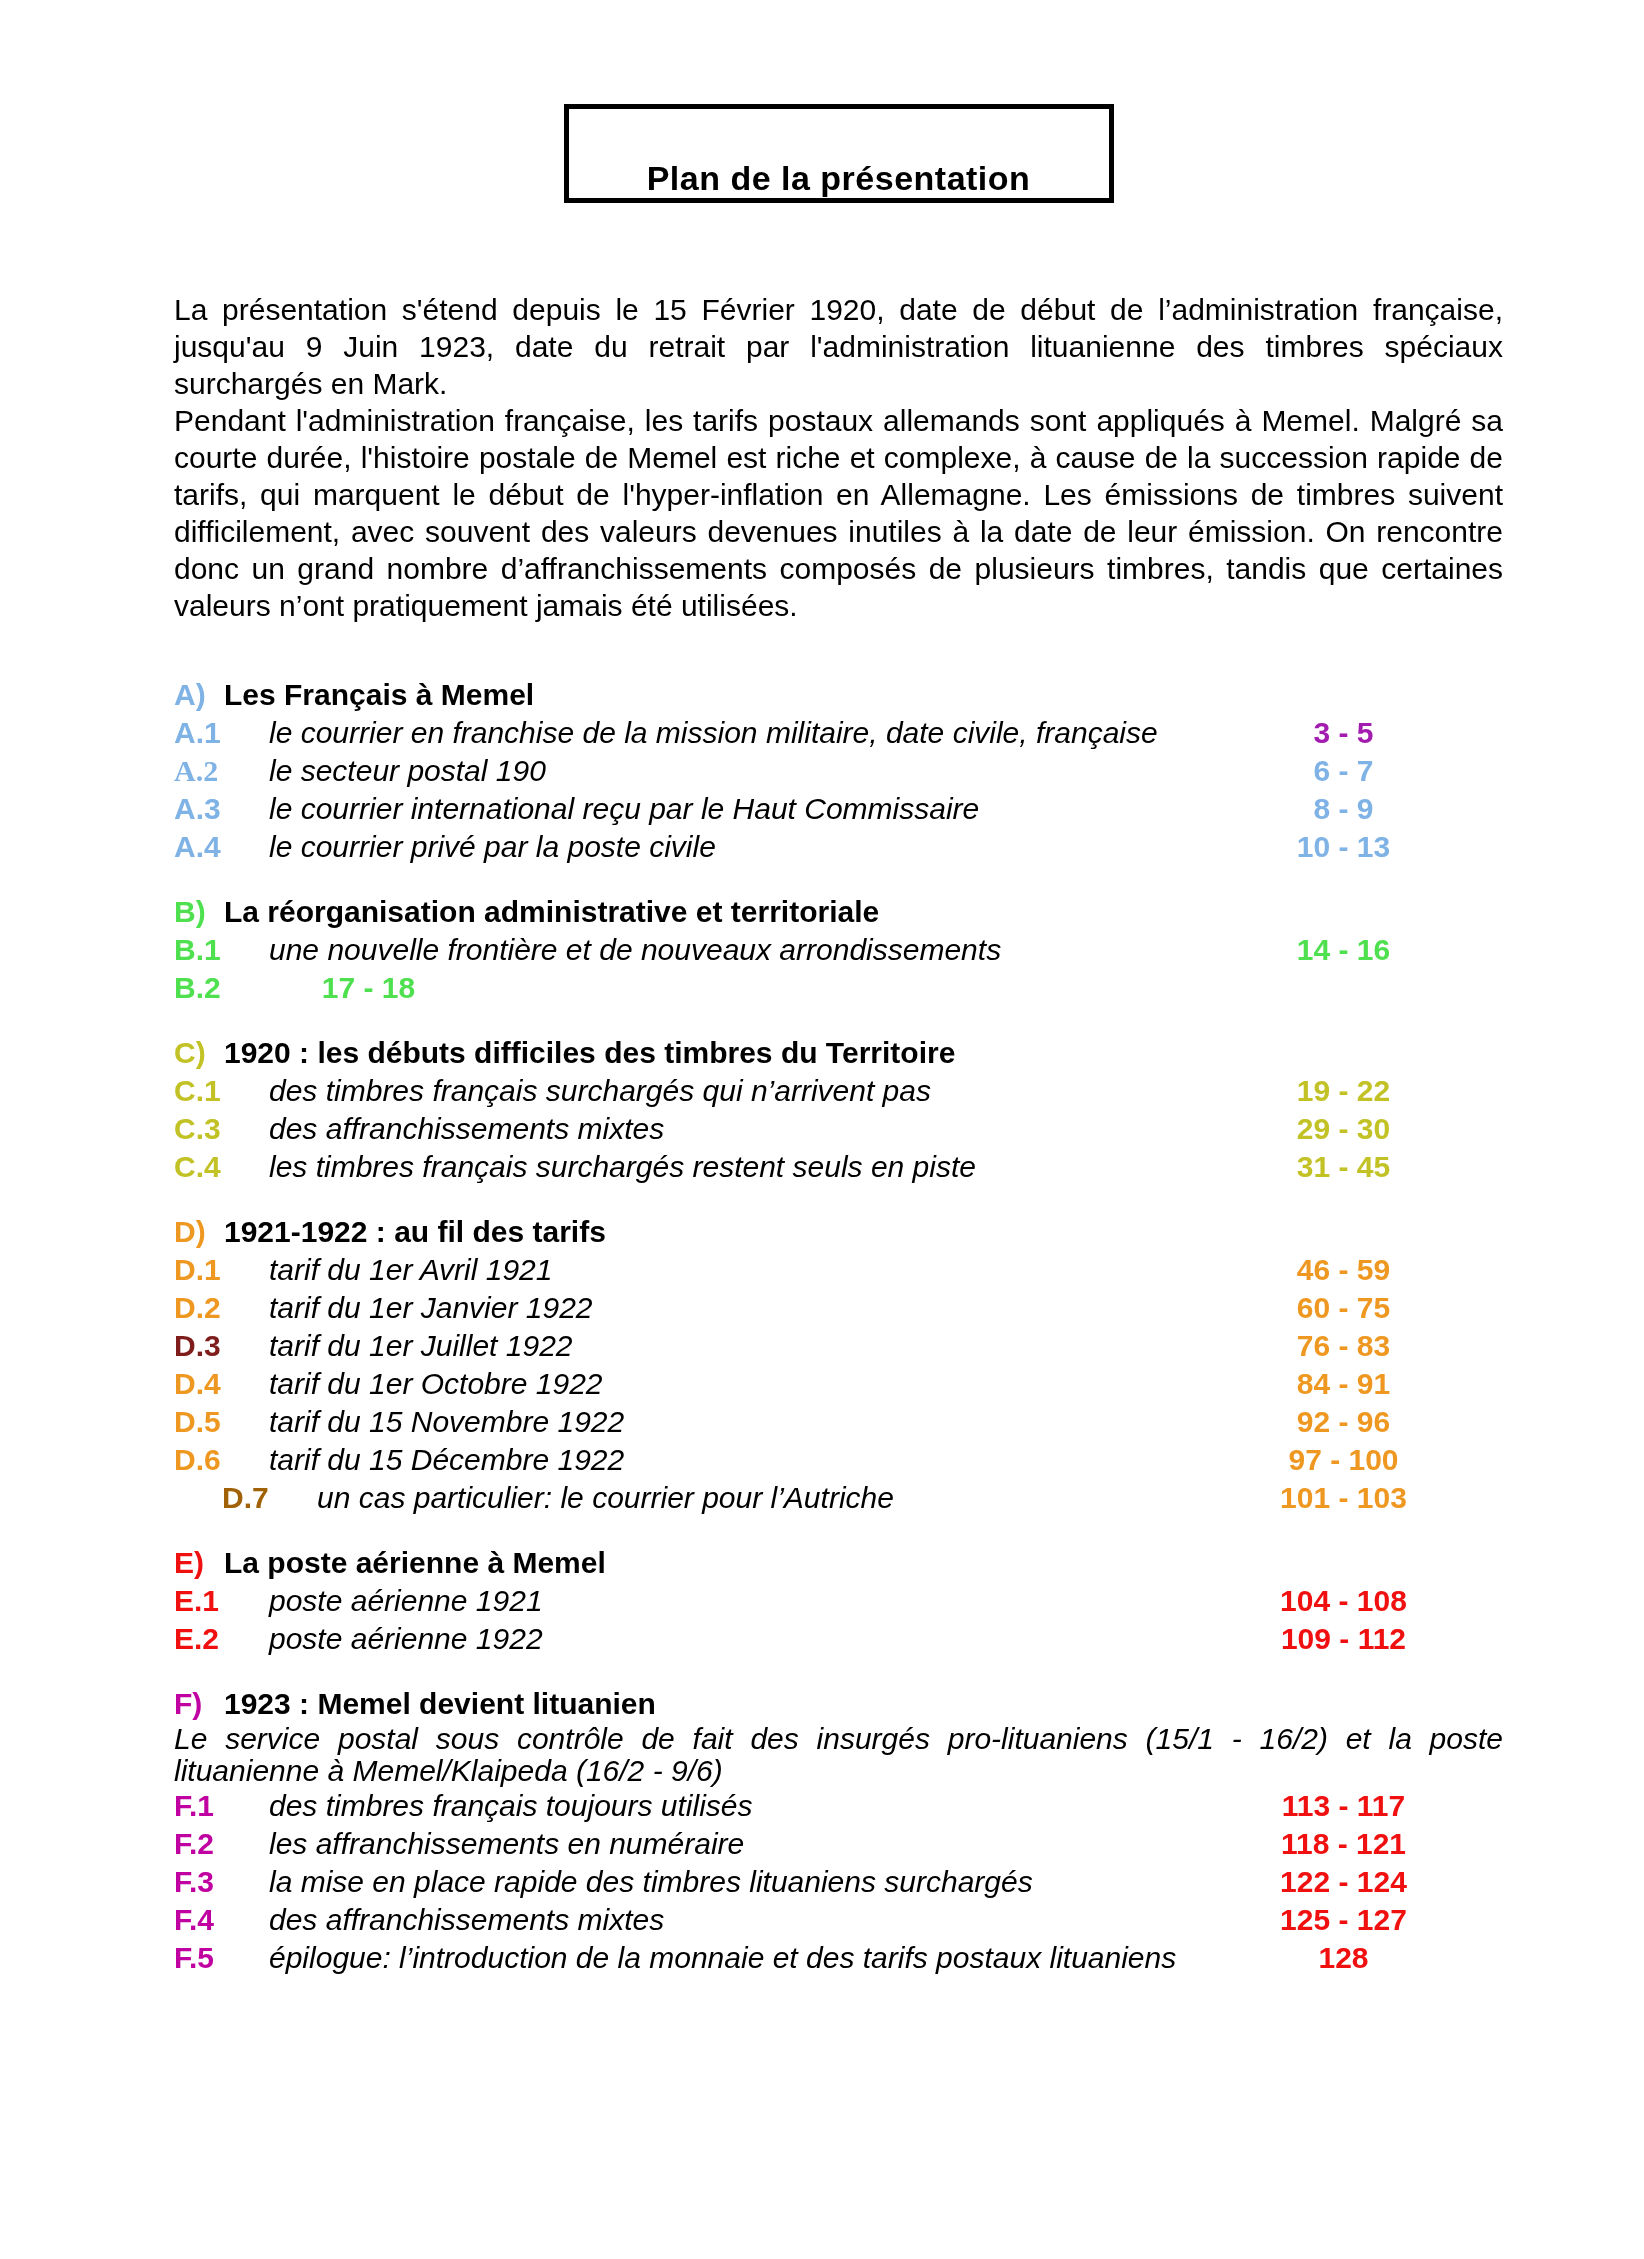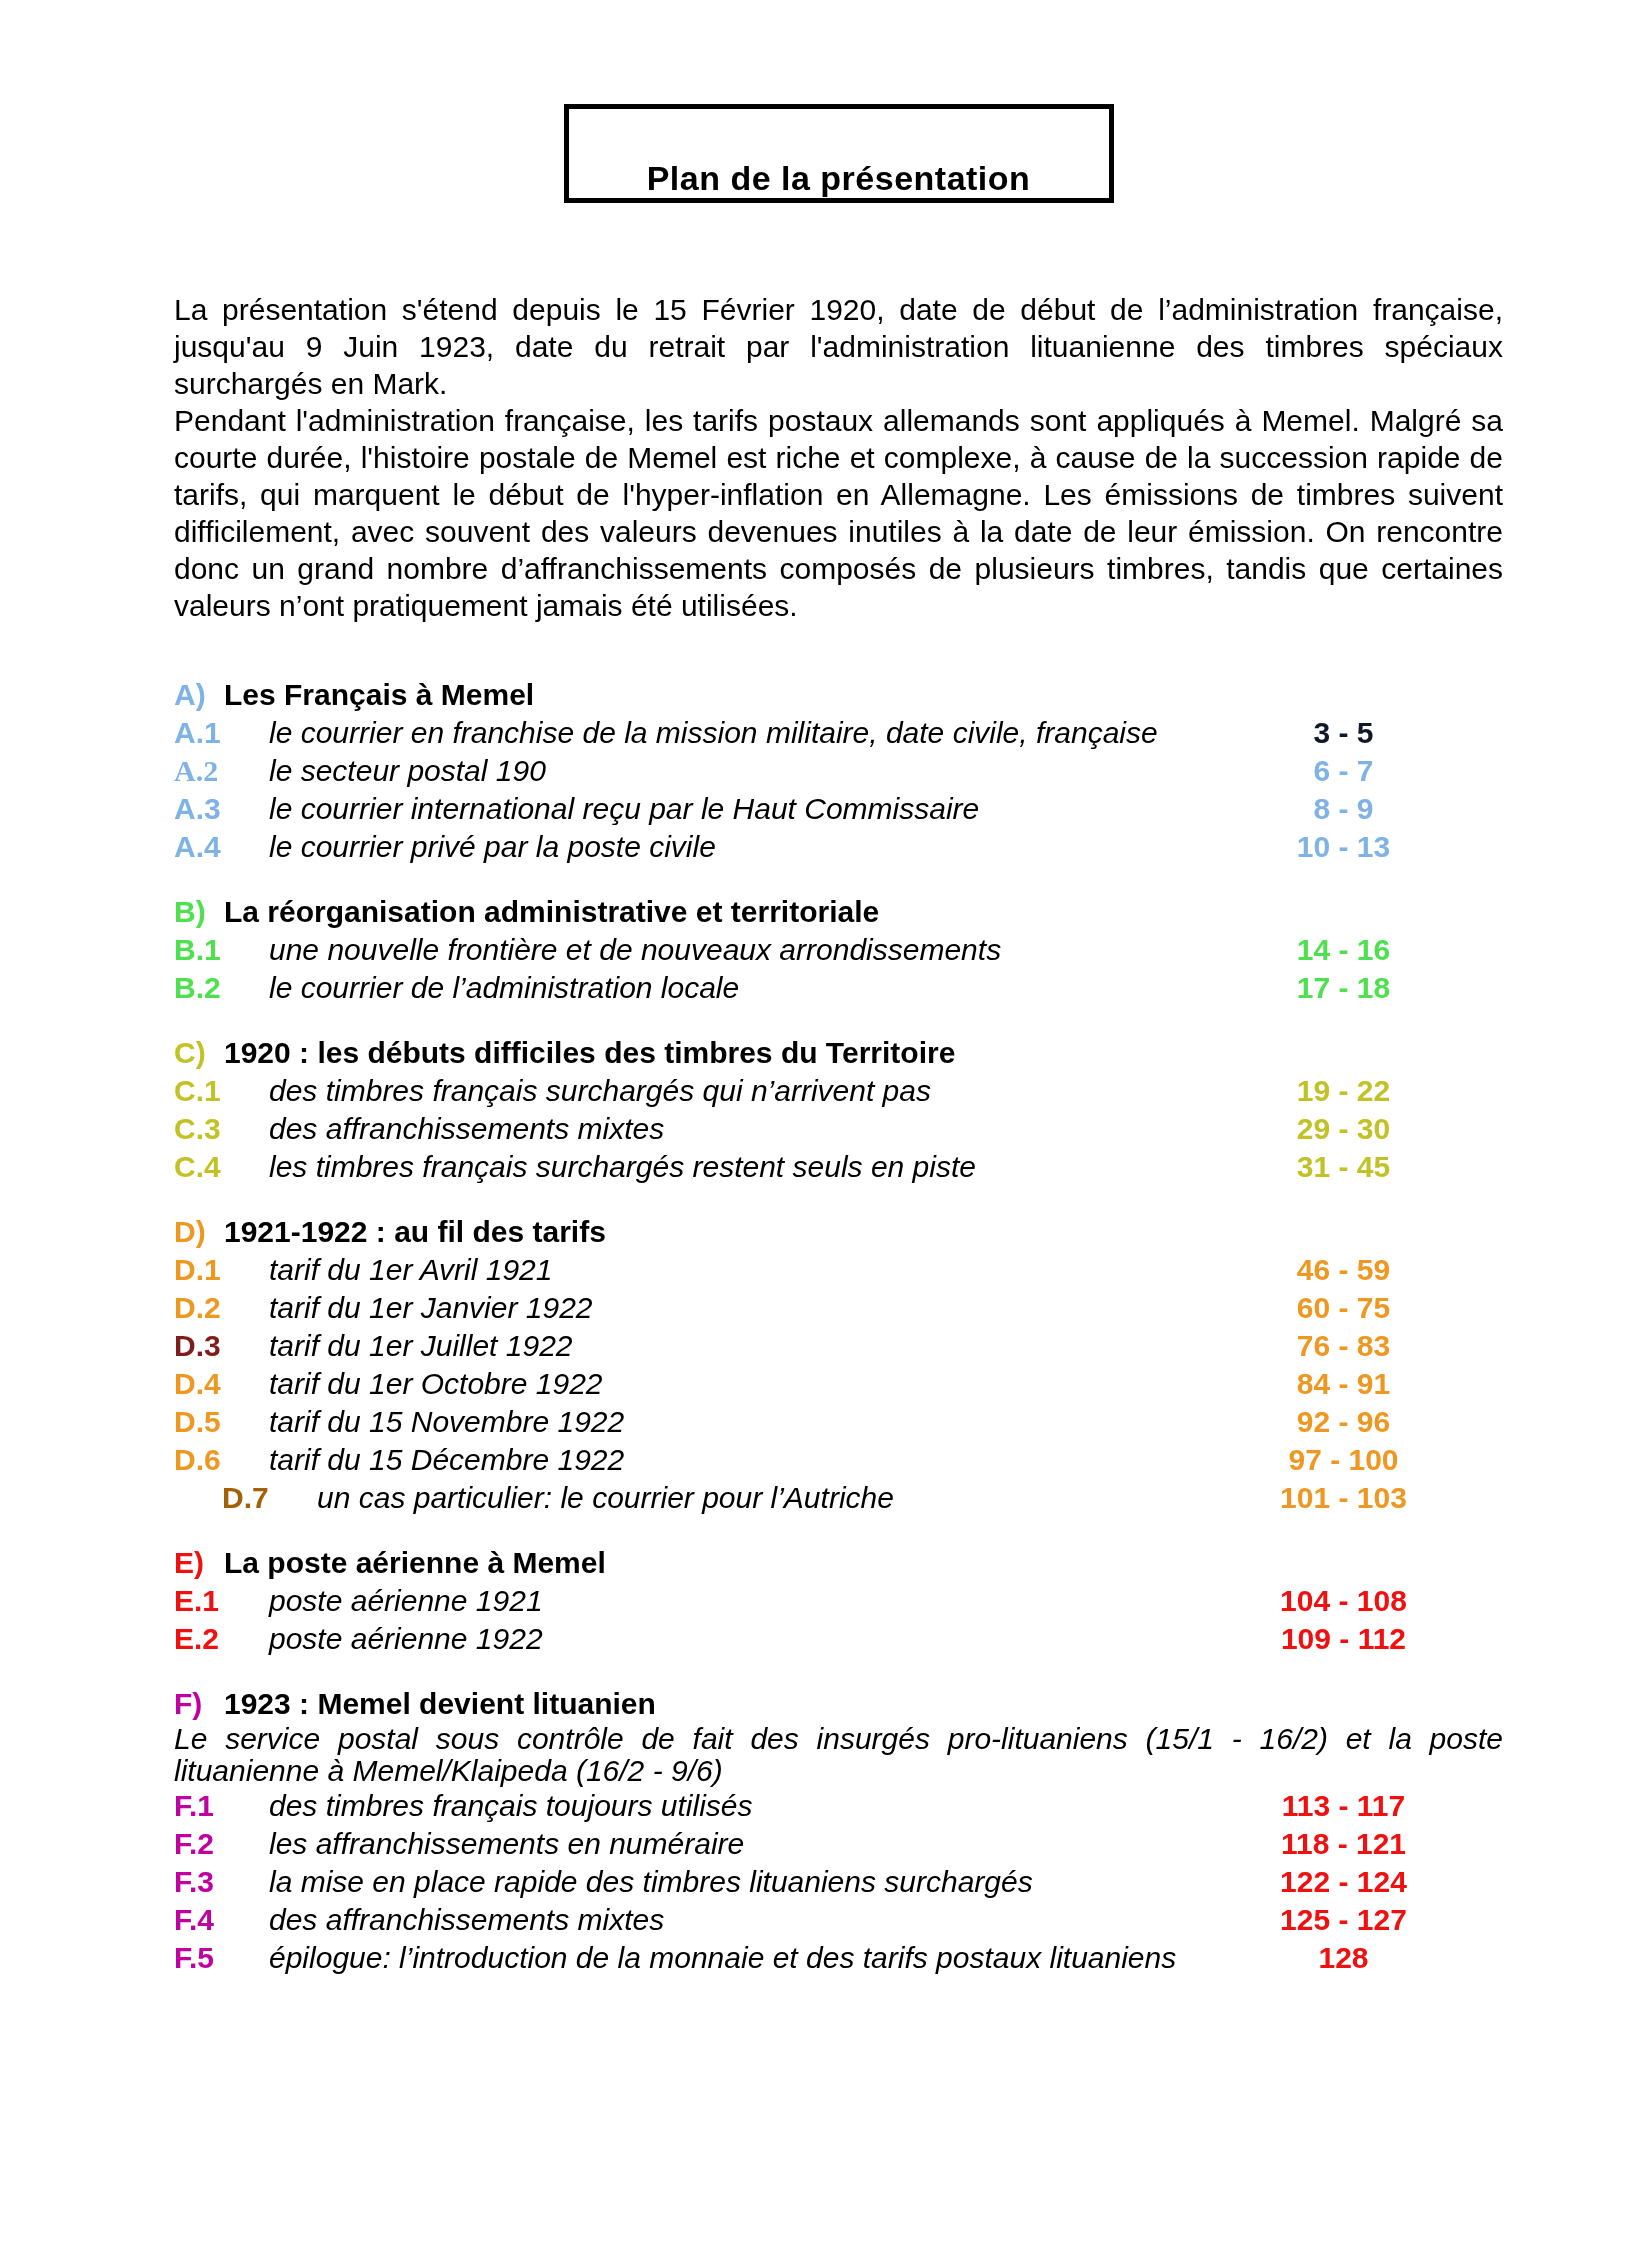--- a/index.html
+++ b/index.html
@@ -105,21 +105,21 @@
 
   <div class="toc" id="toc">
       <div class="toc-section">
         <div class="toc-header">
           <span class="sec-label" style="color: rgb(127, 178, 229);">A)</span>
           <span class="sec-title">Les Français à Memel</span>
         </div>
         <div class="toc-row">
           <span class="item-label" style="color: rgb(127, 178, 229);">A.1</span>
           <span class="item-title">le courrier en franchise de la mission militaire, date civile, française</span>
-          <span class="item-pages" style="color: #0f172a;">3 - 5</span>
+          <span class="item-pages" style="color: #a21caf;">3 - 5</span>
         </div>
         <div class="toc-row">
           <span class="item-label" style="color: rgb(127, 178, 229); font-family: Liberation Serif, serif;">A.2</span>
           <span class="item-title">le secteur postal 190</span>
           <span class="item-pages" style="color: rgb(127, 178, 229);">6 - 7</span>
         </div>
         <div class="toc-row">
           <span class="item-label" style="color: rgb(127, 178, 229);">A.3</span>
           <span class="item-title">le courrier international reçu par le Haut Commissaire</span>
           <span class="item-pages" style="color: rgb(127, 178, 229);">8 - 9</span>
@@ -135,21 +135,20 @@
           <span class="sec-label" style="color: rgb(78, 224, 78);">B)</span>
           <span class="sec-title">La réorganisation administrative et territoriale</span>
         </div>
         <div class="toc-row">
           <span class="item-label" style="color: rgb(78, 224, 78);">B.1</span>
           <span class="item-title">une nouvelle frontière et de nouveaux arrondissements</span>
           <span class="item-pages" style="color: rgb(78, 224, 78);">14 - 16</span>
         </div>
         <div class="toc-row">
           <span class="item-label" style="color: rgb(78, 224, 78);">B.2</span>
-          <span class="item-title">le courrier de l’administration locale</span>
           <span class="item-pages" style="color: rgb(78, 224, 78);">17 - 18</span>
         </div>
       </div>
       <div class="toc-section">
         <div class="toc-header">
           <span class="sec-label" style="color: rgb(194, 194, 38);">C)</span>
           <span class="sec-title">1920 : les débuts difficiles des timbres du Territoire</span>
         </div>
         <div class="toc-row">
           <span class="item-label" style="color: rgb(194, 194, 38);">C.1</span>

